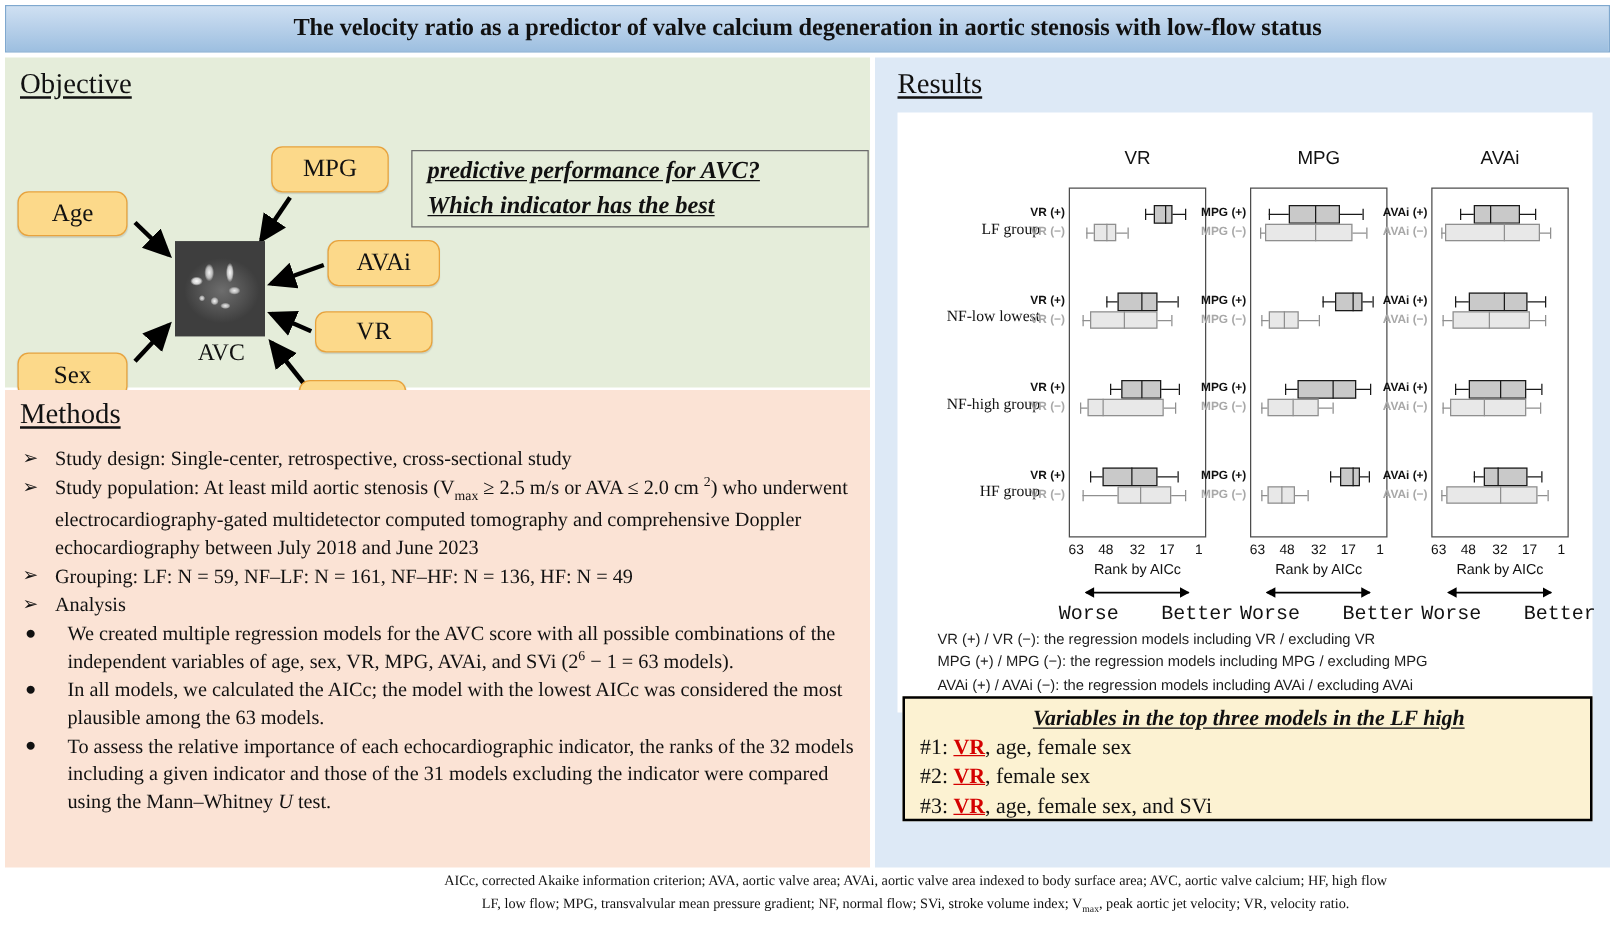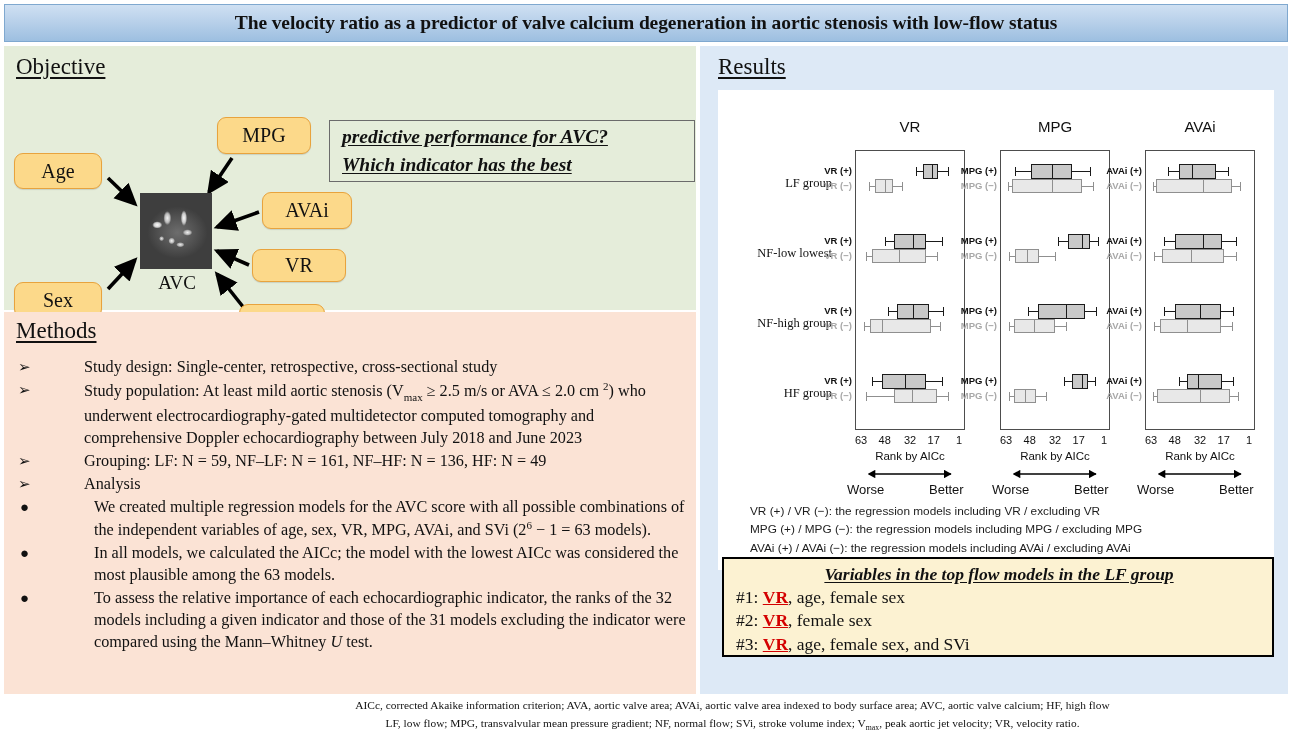--- a/index.html
+++ b/index.html
@@ -104,21 +104,21 @@
   
   #methods-body {
     position: absolute; left: 14px; top: 44px; width: 672px;
     font-size: 16.2px; color: #111; line-height: 1.36;
   }
   .m-row { display: flex; align-items: flex-start; margin-bottom: 1px; }
   .m-bullet { width: 26px; flex: 0 0 26px; text-align: left; font-size: 14px; padding-top: 1px; }
   .m-bullet.arrow { font-size: 15px; }
   .m-bullet.dot { font-size: 15px; padding-left: 2px; }
   .m-sub .m-bullet { width: 36px; flex: 0 0 36px; padding-left: 2px; }
-  .m-text { flex: 1 1 auto; margin-left: 40px; }
+  .m-text { flex: 1 1 auto; }
   sub, sup { font-size: 0.68em; }
 
   
   #results-panel {
     position: absolute; left: 700px; top: 46px;
     width: 588px; height: 648px;
     background: #dde9f6;
   }
   #results-panel .section-head { position: absolute; left: 18px; top: 8px; }
 
@@ -170,22 +170,22 @@
 
   .axis-tick {
     position: absolute; font-size: 11px; color: #111;
     font-family: "Liberation Sans", sans-serif; text-align: center;
   }
   .axis-caption {
     position: absolute; font-size: 11.5px; color: #111;
     font-family: "Liberation Sans", sans-serif; text-align: center;
   }
   .dir-label {
-    position: absolute; font-size: 13px; color: #111;
-    font-family: Liberation Sans, sans-serif;
+    position: absolute; font-size: 16px; color: #111;
+    font-family: Liberation Mono, monospace;
   }
 
   #chart-legend {
     position: absolute; left: 32px; top: 412px; width: 510px;
     font-family: "Liberation Sans", sans-serif; font-size: 11.8px;
     color: #1c1c1c; line-height: 1.55;
   }
 
   
   #findings-box {
@@ -551,21 +551,21 @@
         </div>
       <div id="chart-legend">
           <div>VR (+) / VR (−): the regression models including VR / excluding VR</div>
           <div>MPG (+) / MPG (−): the regression models including MPG / excluding MPG</div>
           <div>AVAi (+) / AVAi (−): the regression models including AVAi / excluding AVAi</div>
         </div>
     </div>
   </div>
 
   <div id="findings-box">
-    <div id="findings-title">Variables in the top flow models in the LF group</div>
+    <div id="findings-title">Variables in the top three models in the LF high</div>
     <div id="findings-lines">
         <div class="finding-line"><span>#1: </span><span class="vr-hl" style="color: rgb(212, 0, 0);">VR</span><span>, age, female sex</span></div>
         <div class="finding-line"><span>#2: </span><span class="vr-hl" style="color: rgb(212, 0, 0);">VR</span><span>, female sex</span></div>
         <div class="finding-line"><span>#3: </span><span class="vr-hl" style="color: rgb(212, 0, 0);">VR</span><span>, age, female sex, and SVi</span></div>
       </div>
   </div>
 
   <div id="footnote">
     <div>AICc, corrected Akaike information criterion; AVA, aortic valve area; AVAi, aortic valve area indexed to body surface area; AVC, aortic valve calcium; HF, high flow</div>
     <div id="footnote-line-2">LF, low flow; MPG, transvalvular mean pressure gradient; NF, normal flow; SVi, stroke volume index; V<sub>max</sub>, peak aortic jet velocity; VR, velocity ratio.</div>

